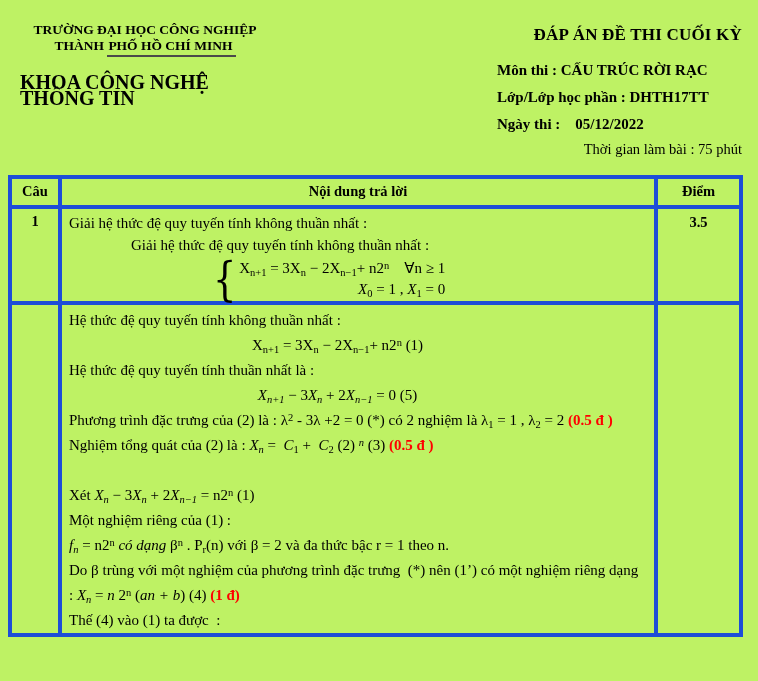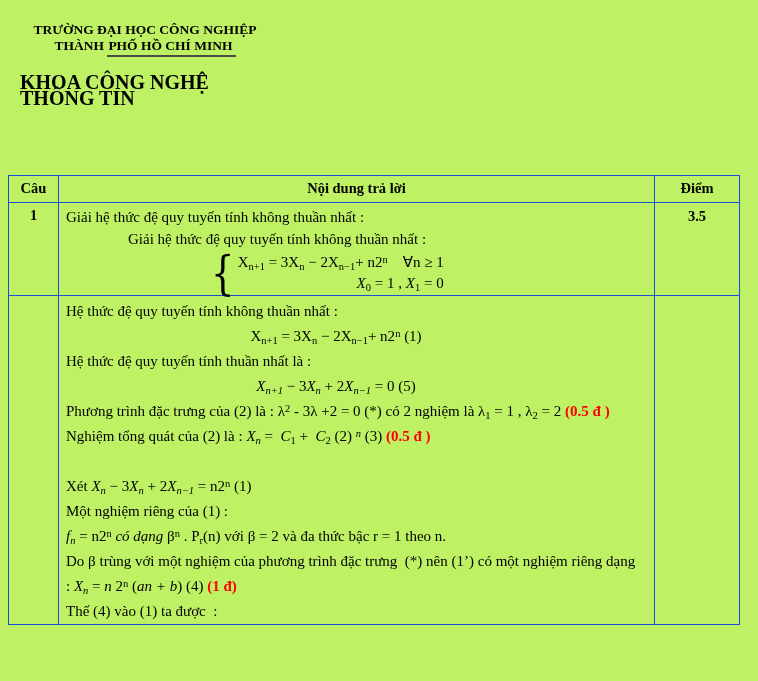--- a/index.html
+++ b/index.html
@@ -25,21 +25,21 @@
   .exam-title{font-size:17px;text-align:right;letter-spacing:0.2px;}
   .hline{margin-top:9px;}
   .hline.first{margin-top:17px;}
   .time{margin-top:7px;font-weight:normal;font-size:14.5px;text-align:right;}
   
   .tbl{
     position:absolute;top:175px;left:8px;
     width:731px;border-collapse:collapse;table-layout:fixed;
     font-size:15px;
   }
-  .tbl td{border:1px solid #1d4ed8;vertical-align:top;padding:0;}
+  .tbl td{border:4px solid #1d4ed8;vertical-align:top;padding:0;}
   .thead td{
     height:23px;text-align:center;font-weight:bold;font-size:14.5px;
     vertical-align:middle;padding:1px 0 2px 0;
   }
   .qcell{text-align:center;font-weight:bold;padding-top:4px !important;font-size:14.5px;}
   .scell{text-align:center;font-weight:bold;padding-top:5px !important;font-size:14.5px;}
   .ccell{padding:3px 8px 0 7px !important;}
   .r1 .ccell{height:86px;}
   .r2 .ccell{height:322px;}
   .ln{line-height:22px;white-space:nowrap;}
@@ -62,20 +62,27 @@
 <body>
 
 <div class="page">
 
   <div class="hdr-left">
     <div>TRƯỜNG ĐẠI HỌC CÔNG NGHIỆP</div>
     <div><span>THÀNH </span><span class="ul">PHỐ HỒ CHÍ MINH</span></div>
     <div class="khoa">KHOA CÔNG NGHỆ THÔNG TIN</div>
   </div>
 
+  <div class="hdr-right">
+    <div class="exam-title">ĐÁP ÁN ĐỀ THI CUỐI KỲ</div>
+    <div class="hline first">Môn thi : CẤU TRÚC RỜI RẠC</div>
+    <div class="hline">Lớp/Lớp học phần : DHTH17TT</div>
+    <div class="hline">Ngày thi :&nbsp;&nbsp;&nbsp; 05/12/2022</div>
+    <div class="time">Thời gian làm bài : 75 phút</div>
+  </div>
 
   <table class="tbl">
     <colgroup>
         <col style="width:50px">
         <col style="width:596px">
         <col style="width:85px">
       </colgroup>
     <tbody>
         <tr class="thead">
       <td>Câu</td>

